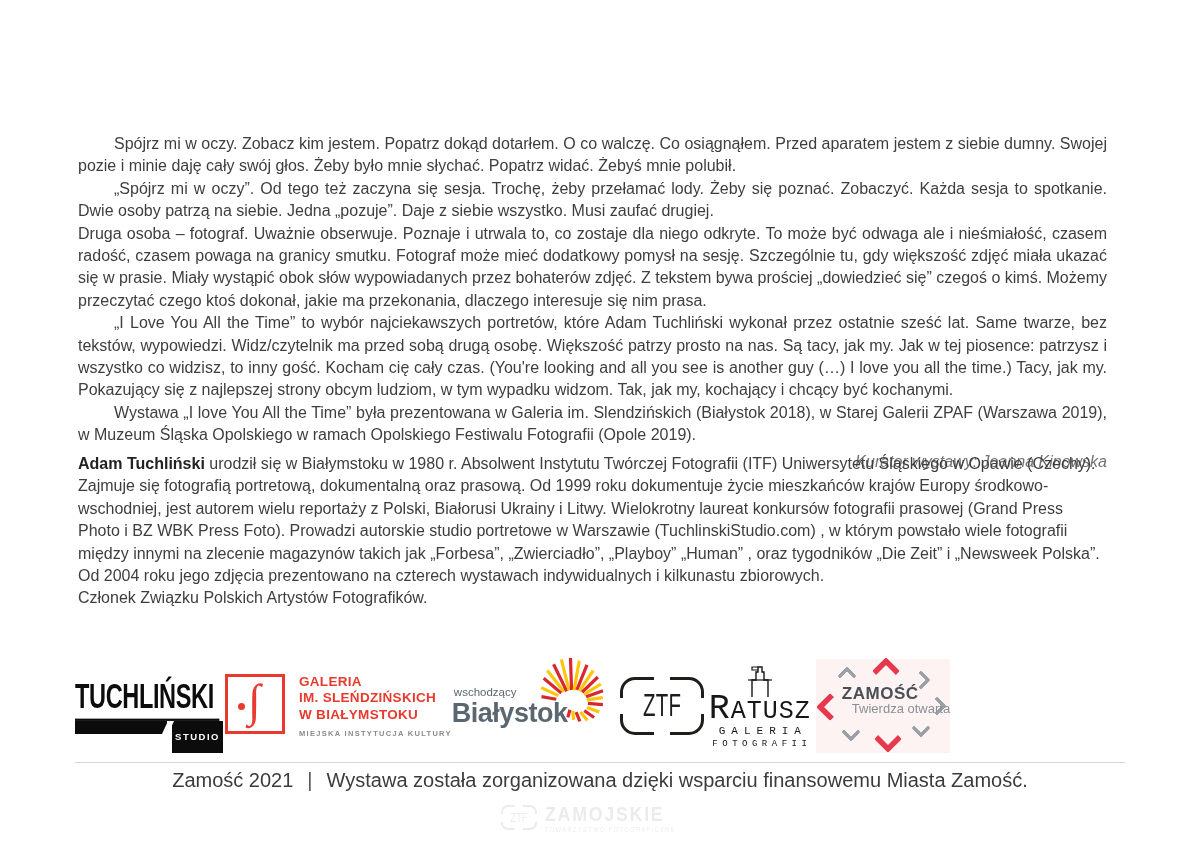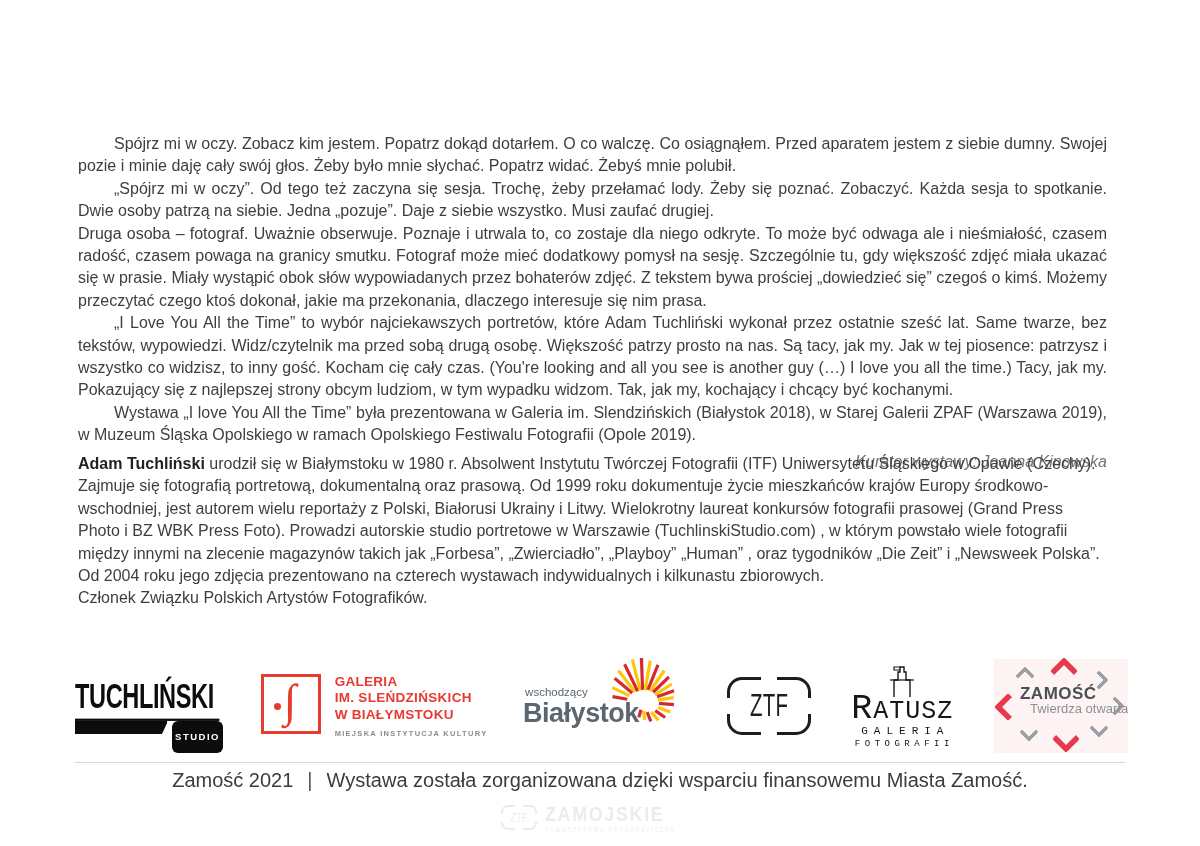--- a/index.html
+++ b/index.html
@@ -15,29 +15,29 @@
   
   .intro { position:absolute; top:133px; left:78px; right:93px; font-size:16px; line-height:22.4px; color:#3e3e3e; text-align:justify; }
   .intro p.ind { text-indent:36px; }
   .curator { text-align:right; font-style:italic; margin-top:4px; color:#737373; }
 
   
   .bio { position:absolute; top:453px; left:78px; right:93px; font-size:16px; line-height:22.4px; color:#3e3e3e; }
   .bio b { font-weight:700; color:#222; }
 
   
-  .logos { position:absolute; top:655px; left:75px; right:72px; height:102px; display:flex; justify-content:space-between; align-items:center; }
+  .logos { position:absolute; top:655px; left:75px; right:72px; height:102px; display:flex; align-items:center; }
 
   
   .lg-tuch { width:150px; }
   .tuch-name { font-size:31px; font-weight:700; color:#0c0c0c; letter-spacing:-0.5px; transform:scaleX(0.76) scaleY(1.15); transform-origin:left center; white-space:nowrap; border-bottom:2px solid #0c0c0c; padding-bottom:1px; width:190px; }
   .tuch-bar { margin-top:3px; width:148px; height:13px; display:flex; }
   .tuch-bar .b-left { flex:1; background:#0c0c0c; }
   .tuch-bar .b-slash { width:6px; background:#0c0c0c; transform:skewX(-25deg); margin:0 1px 0 -2px; background:#fff; }
-  .tuch-bar .b-right { background:#0c0c0c; color:#fff; font-size:9.5px; font-weight:700; letter-spacing:1.5px; display:flex; align-items:center; padding:16px 3px;border-radius:6px; }
+  .tuch-bar .b-right { background:#0c0c0c; color:#fff; font-size:9.5px; font-weight:700; letter-spacing:1.5px; display:flex; align-items:center; padding:16px 3px; }
 
   
   .lg-slend { display:flex; align-items:flex-start; gap:14px; }
   .slend-mark { width:60px; height:60px; border:3px solid #e83a2e; position:relative; }
   .slend-dot { position:absolute; left:10px; top:26px; width:7px; height:7px; border-radius:50%; background:#e83a2e; }
   .slend-s { position:absolute; left:20px; top:-3px; font-size:46px; color:#e83a2e; font-style:italic; font-family:"Liberation Serif", serif; }
   .slend-lines div { font-size:13.5px; font-weight:700; color:#e83a2e; line-height:16.5px; letter-spacing:0.3px; }
   .slend-sub { margin-top:6px; font-size:7.5px; font-weight:700; color:#8b8b8b; letter-spacing:1.3px; }
 
   

